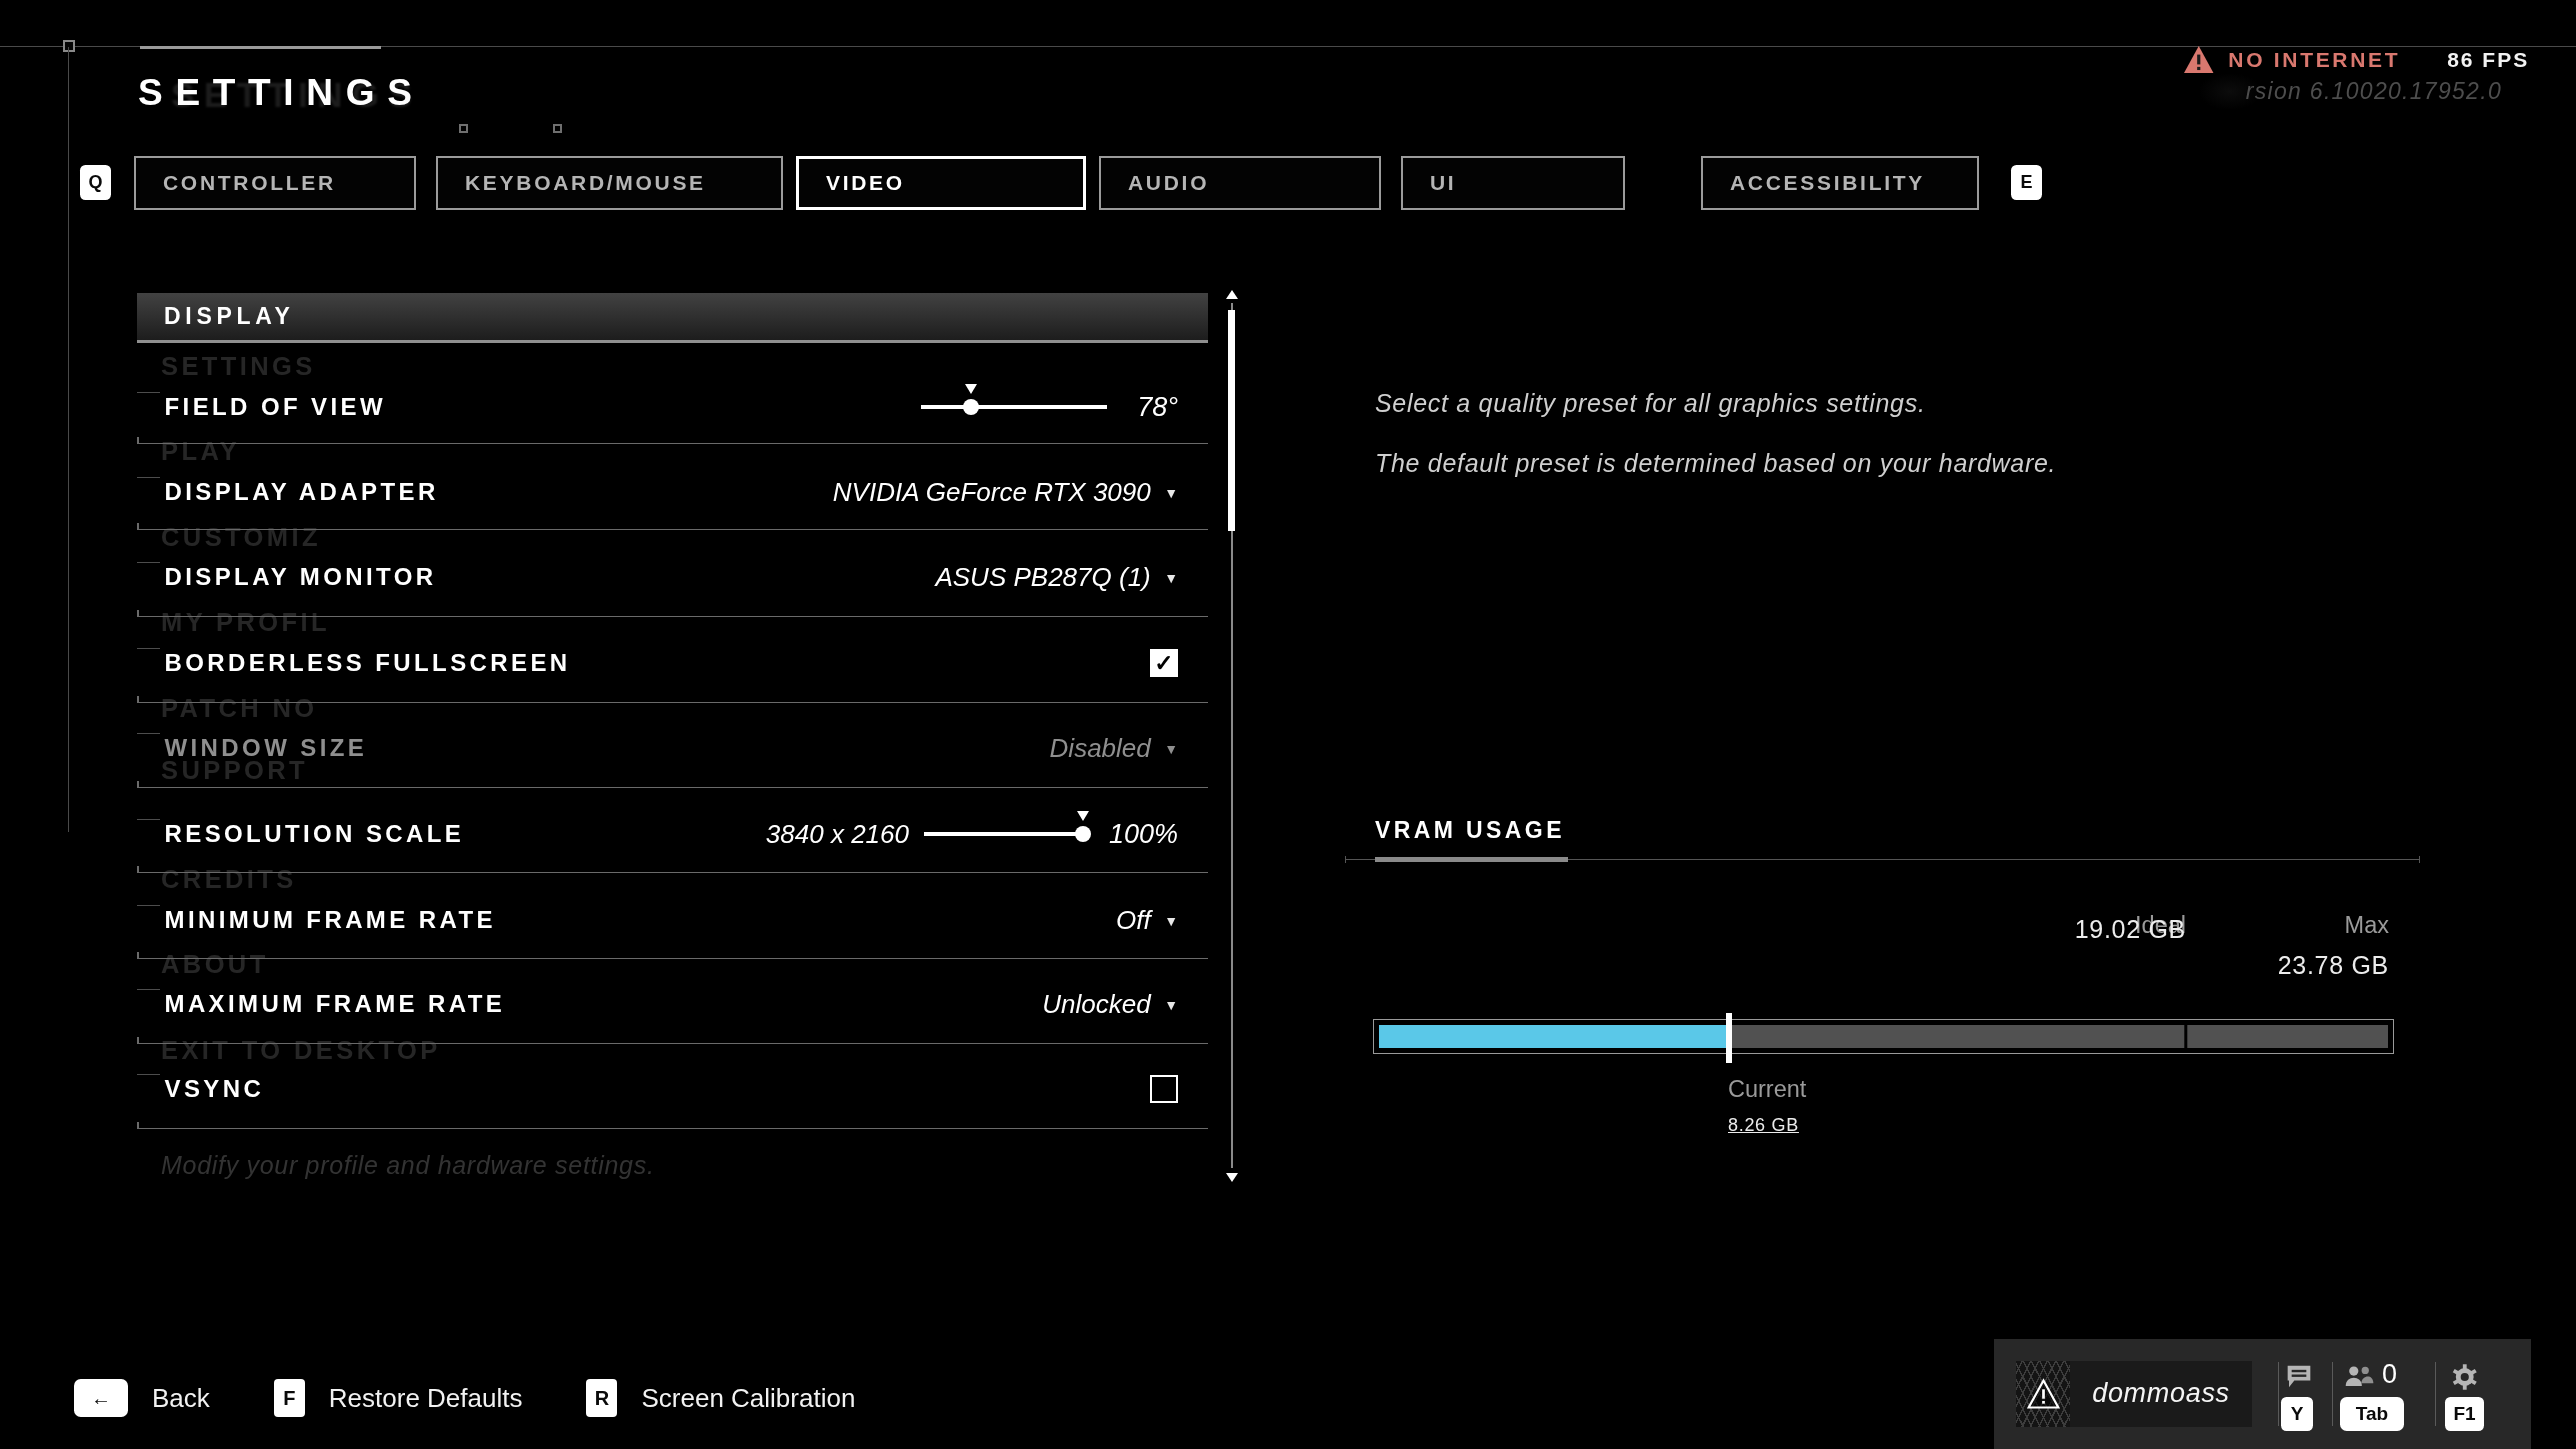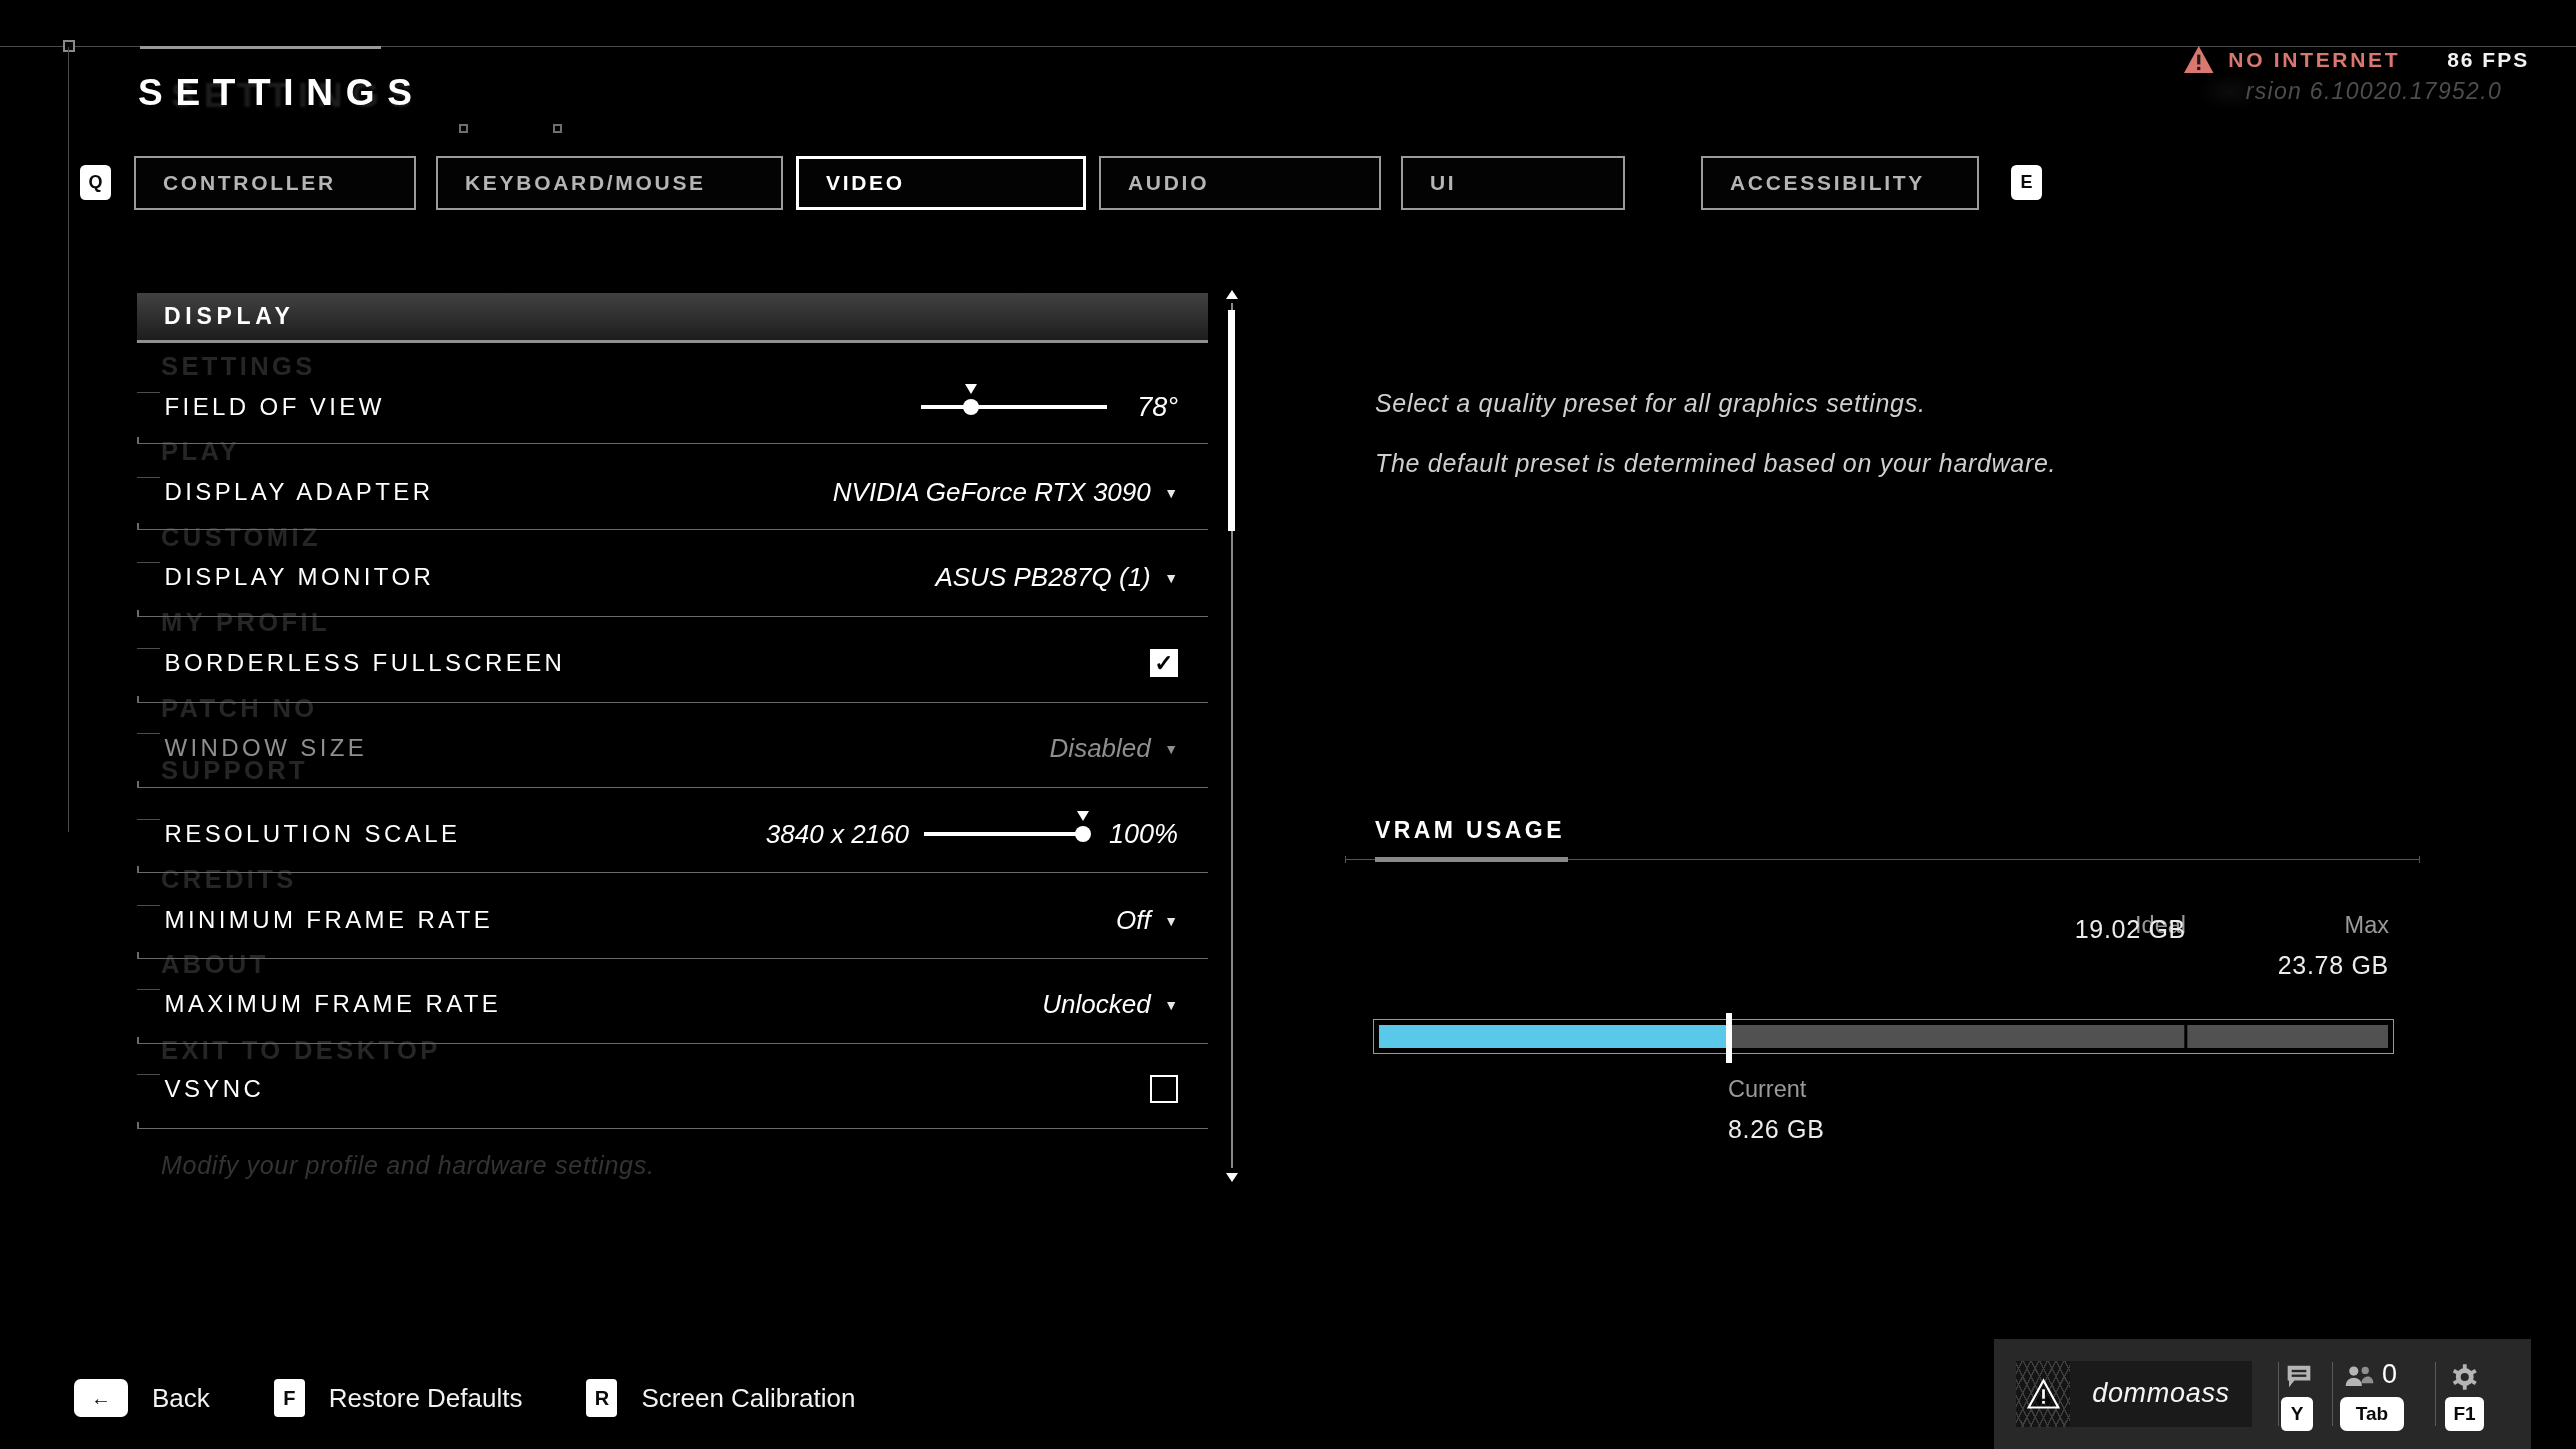--- a/index.html
+++ b/index.html
@@ -49,21 +49,21 @@
   .ghost-desc { position:absolute; left:161px; top:1151px; color:#333; font-style:italic; font-size:25px; letter-spacing:0.7px; }
 
   
   .panel-header { position:absolute; left:137px; top:293px; width:1071px; height:47px;
                   background:linear-gradient(#424242,#1d1d1d);
                   display:flex; align-items:center; padding-left:27px;
                   font-size:23px; font-weight:bold; letter-spacing:4.7px; color:#fff; }
   .panel-header-underline { position:absolute; left:137px; top:340px; width:1071px; height:3.4px; background:#8f8f8f; }
   .row { position:absolute; left:137px; width:1071px; height:60px; }
   .row-label { position:absolute; left:27.5px; top:50%; transform:translateY(-50%);
-               font-size:24px; font-weight:normal; letter-spacing:3.4px; color:#fff; white-space:nowrap; }
+               font-size:24px; font-weight:bold; letter-spacing:3.4px; color:#fff; white-space:nowrap; }
   .row-label::before { content:""; position:absolute; left:-27.5px; top:-1.3px; width:23px; height:1.3px; background:#4d4d4d; }
   .row.disabled .row-label { color:#8f8f8f; }
   .row-value { position:absolute; right:30px; top:50%; transform:translateY(-50%);
                display:flex; align-items:center; gap:13.4px; }
   .val-text { font-style:italic; font-size:26px; color:#fff; white-space:nowrap; }
   .row.disabled .val-text { color:#8f8f8f; }
   .dd-arrow { font-size:14px; color:#e8e8e8; font-style:normal; }
   .row.disabled .dd-arrow { color:#8f8f8f; }
   .sep { position:absolute; left:137px; width:1071px; height:1.3px; background:#6a6a6a; }
   .sep::before { content:""; position:absolute; left:0; top:-6px; width:2px; height:6px; background:#6a6a6a; }
@@ -105,21 +105,21 @@
   .vram-val { position:absolute; font-size:25px; color:#ececec; text-align:right; letter-spacing:0.7px; }
   .ideal-val { top:895px; right:390px;margin-top:20px; }
   .max-val   { top:951px; right:187px; }
   .vram-bar { position:absolute; left:1373px; top:1019px; width:1021px; height:35px; border:1.3px solid #9a9a9a; padding:5.4px; }
   .vram-bar-inner { position:relative; width:100%; height:100%; background:#515151; }
   .vram-fill { position:absolute; left:0; top:0; height:100%; background:#5ac8e8; }
   .vram-divider { position:absolute; top:0; width:3.4px; height:100%; background:#000; transform:translateX(-50%); }
   .vram-marker-group { position:absolute; top:-12.7px; height:0; }
   .vram-marker { position:absolute; left:0; transform:translateX(-50%); width:6px; height:50px; background:#fff; }
   .current-label { position:absolute; left:1728px; top:1076px; font-size:23.5px; color:#9a9a9a; }
-  .current-val   { position:absolute; left:1728px; top:1115px; font-size:25px; color:#ececec; letter-spacing:0.7px; }
+  .current-val   { position:absolute; left:1728px; top:1115px; font-size:18px; color:#ececec; letter-spacing:0.7px;text-decoration:underline; }
 
   
   .footer { position:absolute; left:74px; top:1379px; height:38px; display:flex; align-items:center; }
   .footer .keycap { height:38px; font-size:20px; }
   .key-back { width:54px; border-radius:6.7px; font-size:24px; }
   .key-f, .key-r { width:31px; border-radius:4px; }
   .hint-label { font-size:26px; color:#f2f2f2; margin-left:24px; white-space:nowrap; }
   .hint-gap { width:64px; }
 
   

